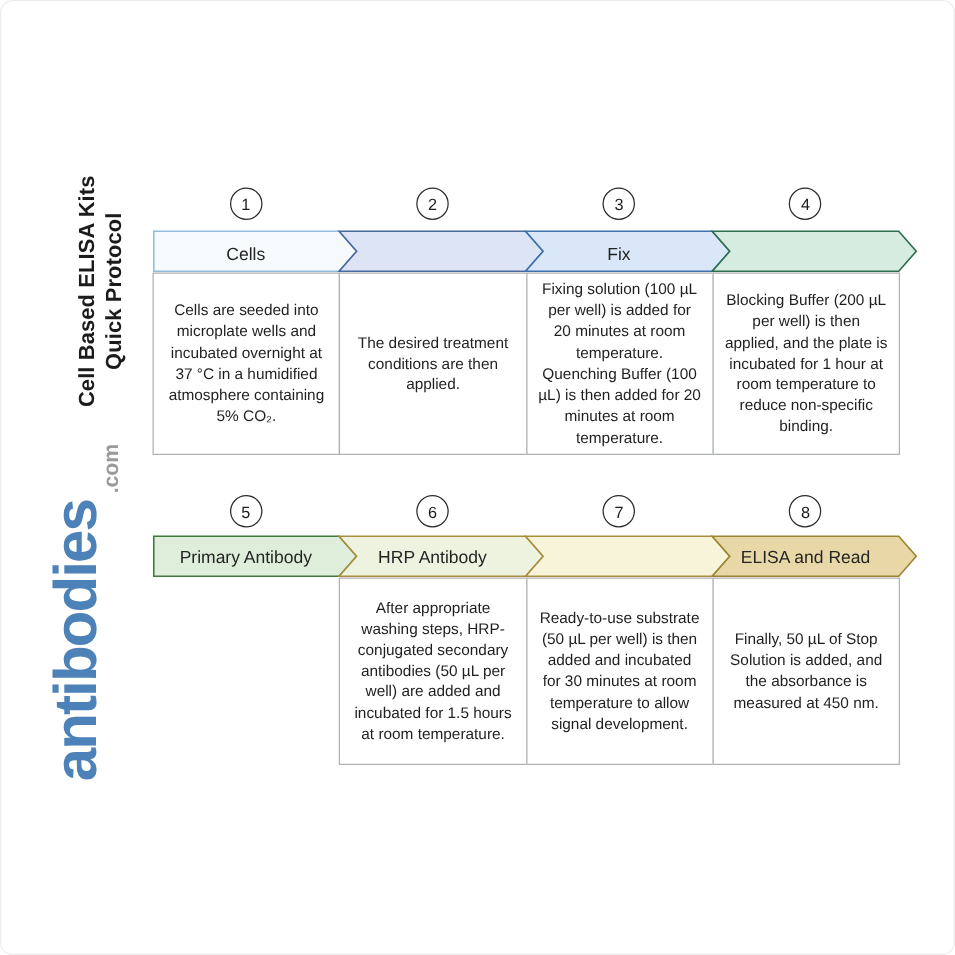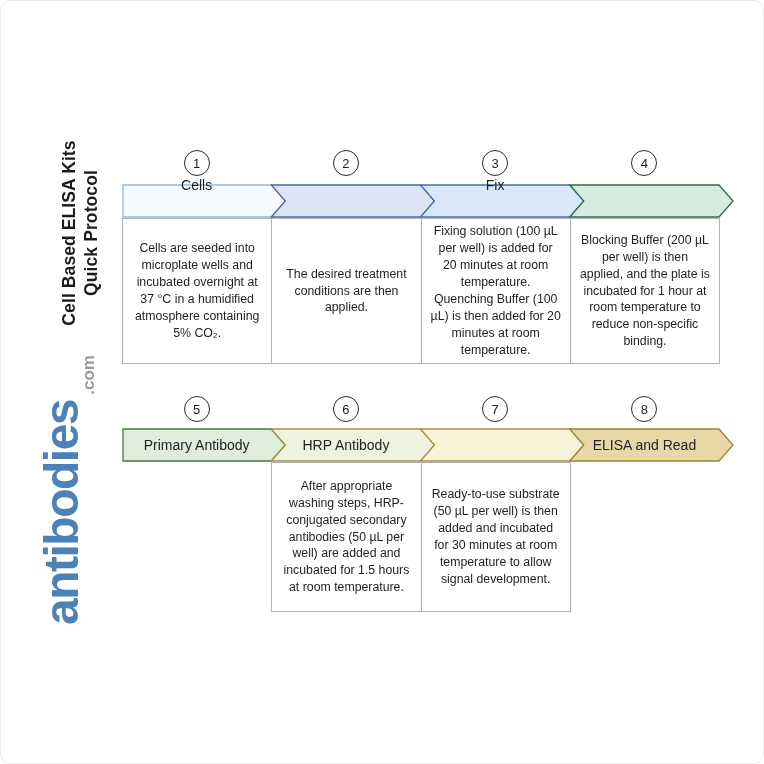--- a/index.html
+++ b/index.html
@@ -47,21 +47,21 @@
 
   .arrows-svg { position:absolute; left:0; width:613px; height:34px; }
   #row1 .arrows-svg { top:34px; }
   #row2 .arrows-svg { top:32px; }
 
   .arrow-label {
     position:absolute; width:100%; height:34px;
     display:flex; align-items:center; justify-content:center;
     font-size:14px; color:#242424; pointer-events:none;
   }
-  #row1 .arrow-label { top:18px; }
+  #row1 .arrow-label { top:36px; }
   #row2 .arrow-label { top:32px;text-align:right; }
 
   .desc-box {
     position:absolute; width:150.3px; background:#fff;
     border:1px solid #aeb1b6;
     display:flex; align-items:center; justify-content:center;
     padding:6px 9px; text-align:center;
     font-size:12.3px; line-height:1.38; color:#1f1f1f;
   }
   #row1 .desc-box { top:68px; height:146px; }
@@ -139,16 +139,19 @@
     </div>
     <div class="pcol pc2">
       <div class="step-circle">7</div>
       <div class="desc-box">
         <span>Ready-to-use substrate (50 µL per well) is then added and incubated for 30 minutes at room temperature to allow signal development.</span>
       </div>
     </div>
     <div class="pcol pc3">
       <div class="step-circle">8</div>
       <div class="arrow-label">ELISA and Read</div>
+      <div class="desc-box">
+        <span>Finally, 50 µL of Stop Solution is added, and the absorbance is measured at 450 nm.</span>
+      </div>
     </div>
   </div>
 
 </div>
 
 </body></html>

